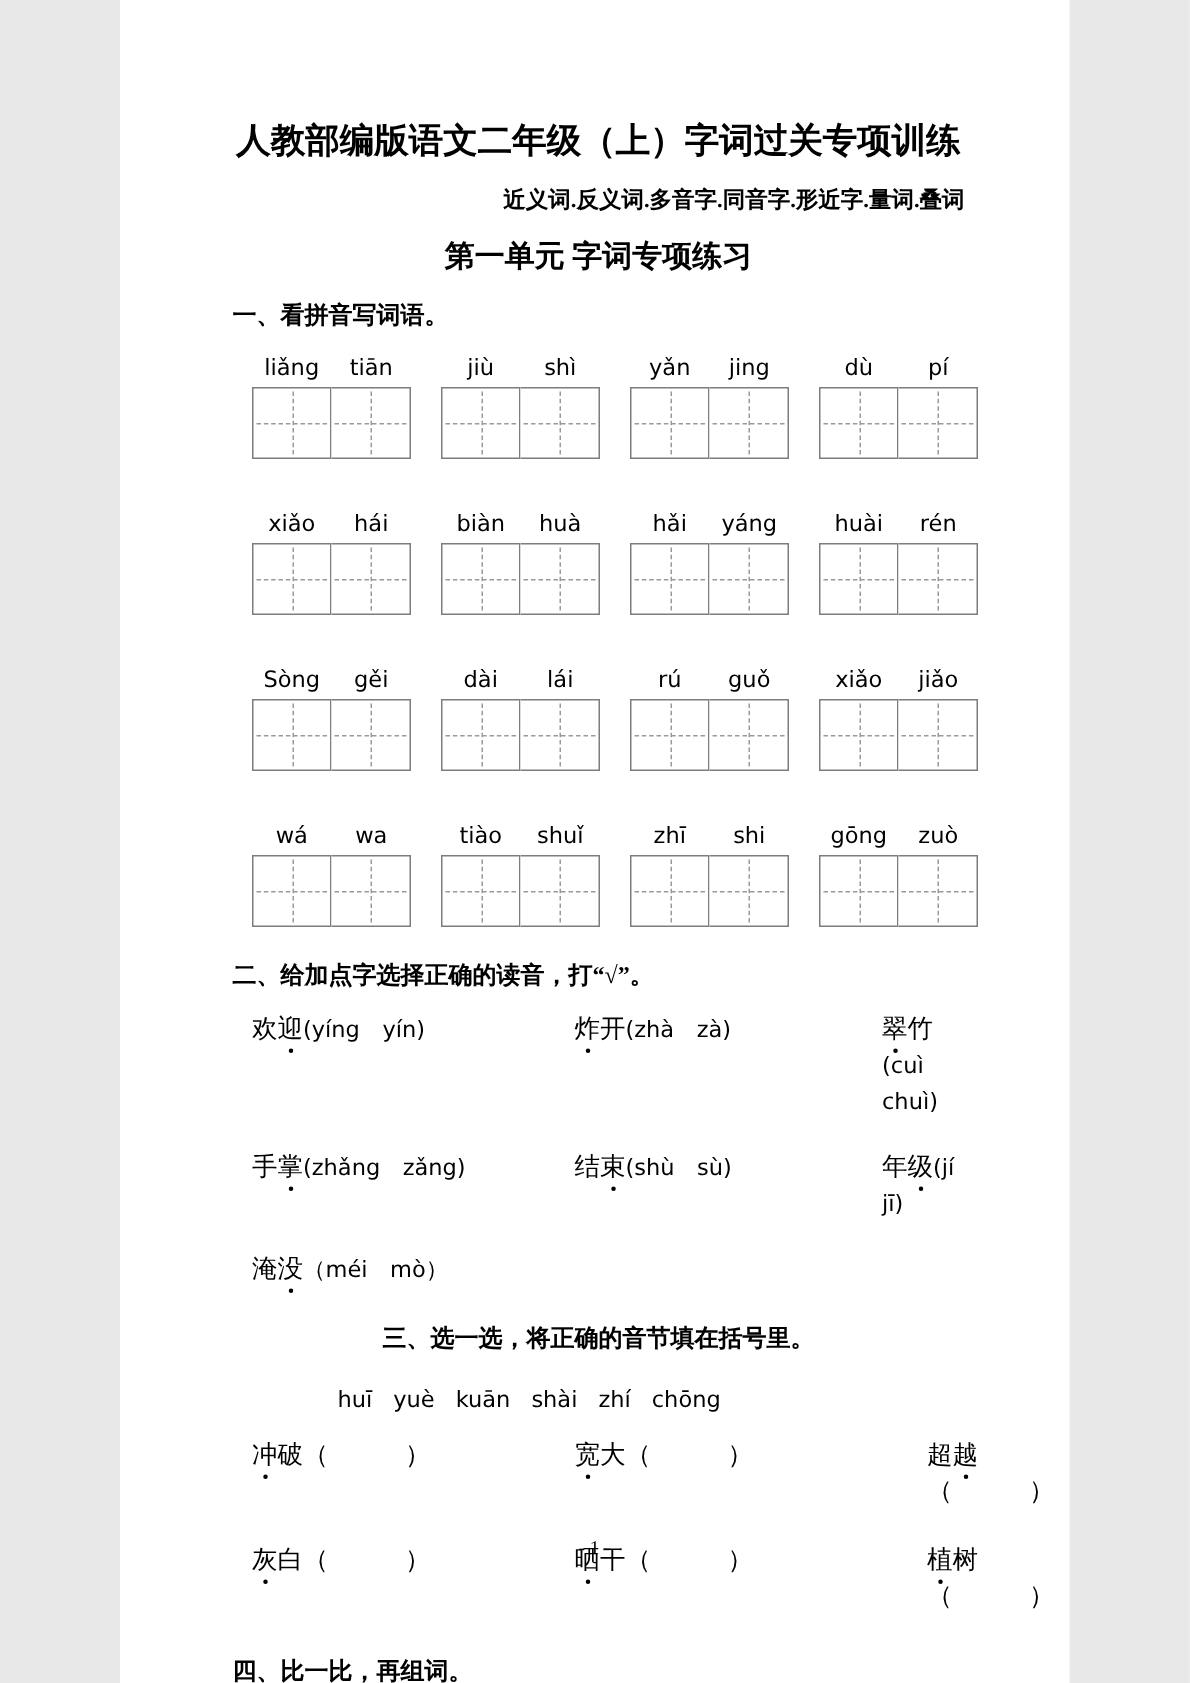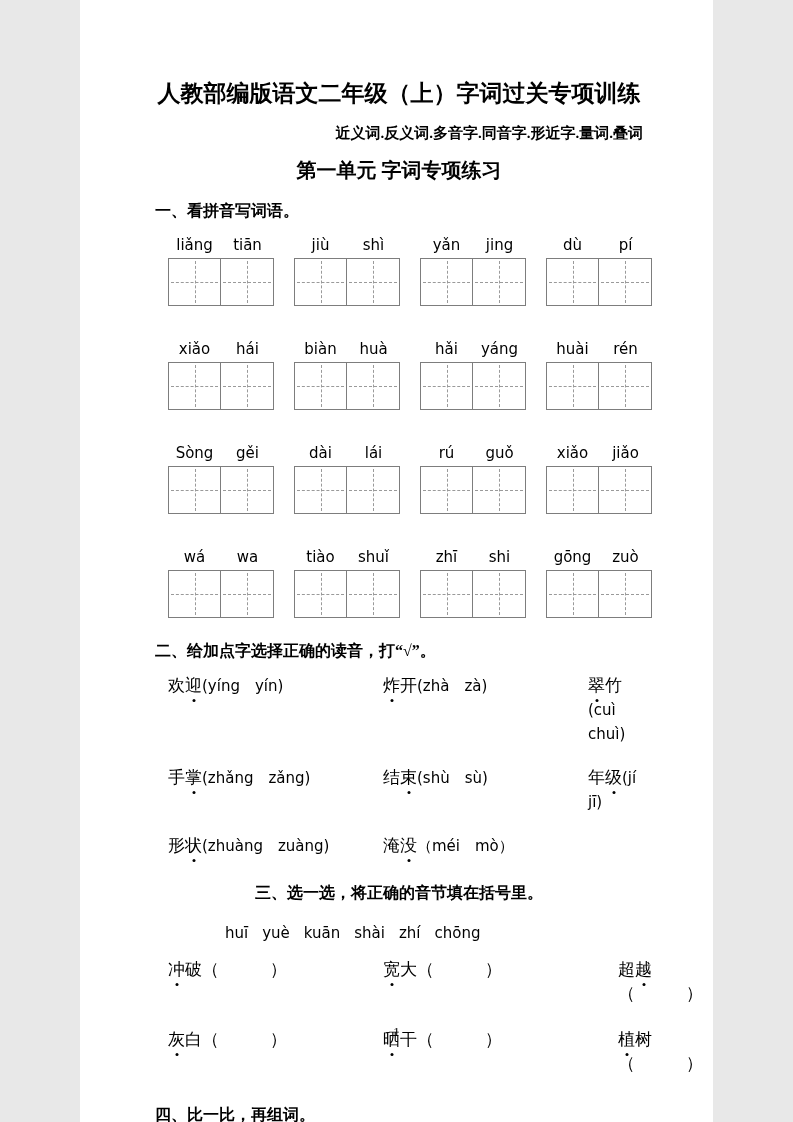--- a/index.html
+++ b/index.html
@@ -250,21 +250,20 @@
 
     <div class="sec-heading" style="margin-top:22px;">二、给加点字选择正确的读音，打“√”。</div>
 
     <div class="s2-grid">
       <div class="s2-item"><span class="cn"><span>欢</span><span class="dotc">迎</span><span></span></span><span class="opts">(yíng　yín)</span></div>
       <div class="s2-item"><span class="cn"><span></span><span class="dotc">炸</span><span>开</span></span><span class="opts">(zhà　zà)</span></div>
       <div class="s2-item"><span class="cn"><span></span><span class="dotc">翠</span><span>竹</span></span><span class="opts">(cuì　chuì)</span></div>
       <div class="s2-item"><span class="cn"><span>手</span><span class="dotc">掌</span><span></span></span><span class="opts">(zhǎng　zǎng)</span></div>
       <div class="s2-item"><span class="cn"><span>结</span><span class="dotc">束</span><span></span></span><span class="opts">(shù　sù)</span></div>
       <div class="s2-item"><span class="cn"><span>年</span><span class="dotc">级</span><span></span></span><span class="opts">(jí　jī)</span></div>
-      <div class="s2-item"><span class="cn"><span>形</span><span class="dotc">状</span><span></span></span><span class="opts">(zhuàng　zuàng)</span></div>
       <div class="s2-item"><span class="cn"><span>淹</span><span class="dotc">没</span><span></span></span><span class="opts">（méi　mò）</span></div>
     </div>
 
     <div class="sec-heading" style="margin-top:24px;text-align:center;">三、选一选，将正确的音节填在括号里。</div>
 
     <div class="s3-bank">
       <span>huī</span>
       <span>yuè</span>
       <span>kuān</span>
       <span>shài</span>

